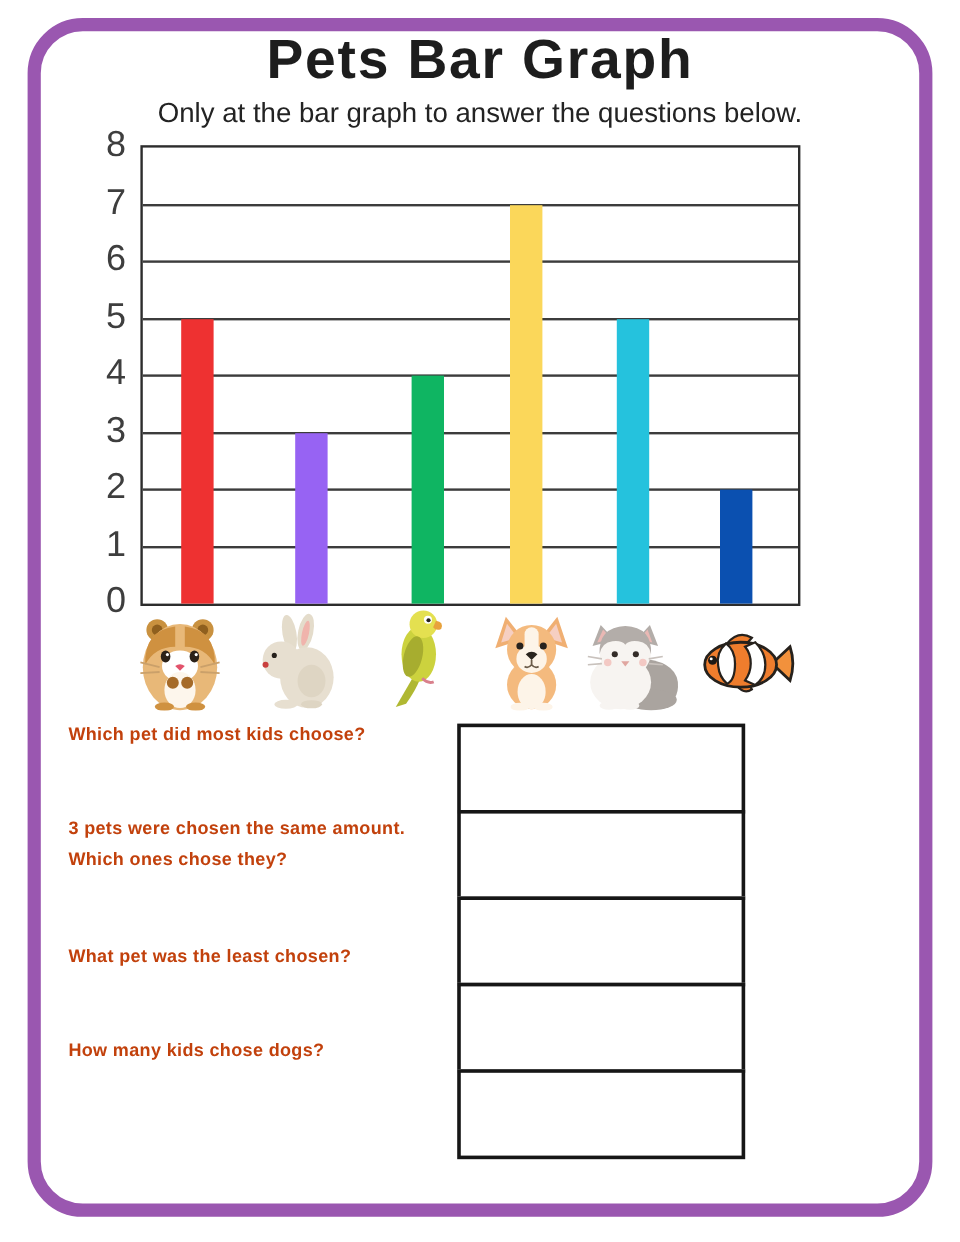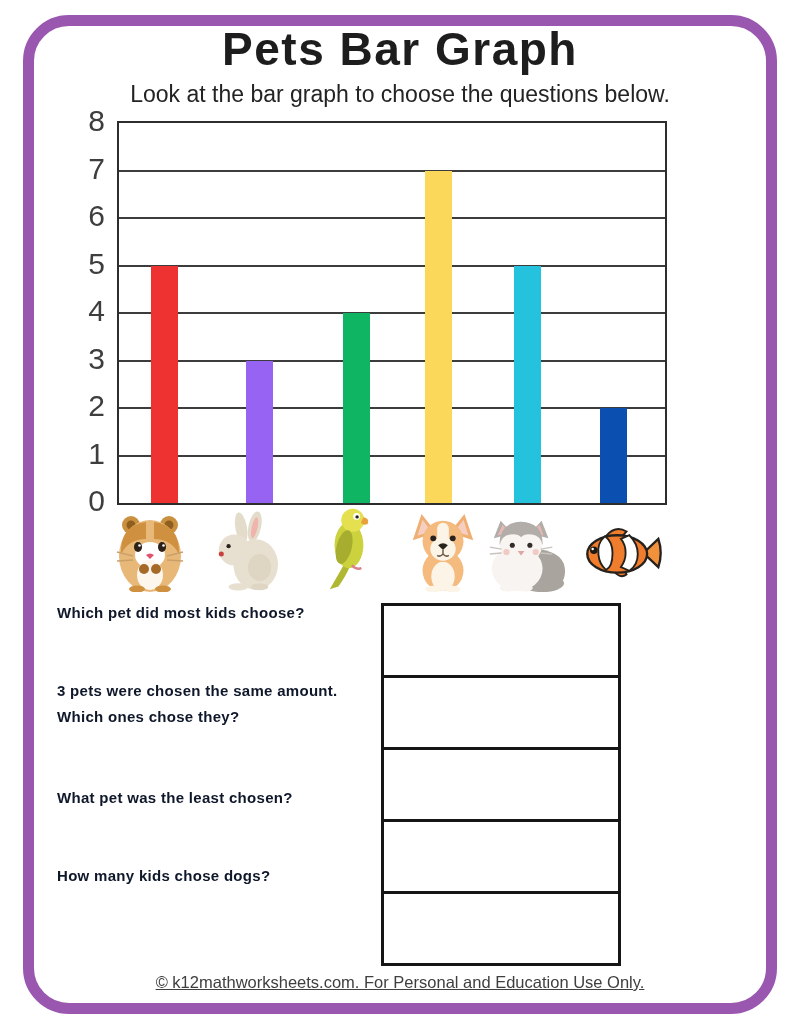--- a/index.html
+++ b/index.html
@@ -29,21 +29,21 @@
   .ytick {
     position:absolute; right:0; width:50px; height:32px; line-height:32px;
     text-align:right; font-size:30px; color:#3e3e3e;
   }
   .icon-wrap {
     position:absolute; top:506px; height:86px; width:88px;
     display:flex; align-items:flex-end; justify-content:center;
   }
   .question {
     position:absolute; left:57px; width:315px;
-    font-size:15px; font-weight:700; color:#0f172a; line-height:26px;
+    font-size:15px; font-weight:700; color:#c2410c; line-height:26px;
     letter-spacing:0.3px;
   }
   .answers { position:absolute; left:381px; top:603px; width:240px; }
   .answer-box {
     width:240px; height:75px; border:3px solid #161616; box-sizing:border-box;
     background:#ffffff; margin-top:-3px;
   }
   .answer-box:first-child { margin-top:0; }
   .footer {
     position:absolute; top:973px; left:0; width:100%; text-align:center;
@@ -51,21 +51,21 @@
   }
   .footer span { text-decoration:underline; cursor:pointer; }
 </style>
 </head>
 <body>
 
 <div class="sheet">
   <div class="page-border"></div>
 
   <div class="title">Pets Bar Graph</div>
-  <div class="subtitle">Look at the bar graph to choose the questions below.</div>
+  <div class="subtitle">Only at the bar graph to answer the questions below.</div>
 
   <div class="ylabels">
       <div class="ytick" style="top: 364px;">0</div>
       <div class="ytick" style="top: 316.5px;">1</div>
       <div class="ytick" style="top: 269px;">2</div>
       <div class="ytick" style="top: 221.5px;">3</div>
       <div class="ytick" style="top: 174px;">4</div>
       <div class="ytick" style="top: 126.5px;">5</div>
       <div class="ytick" style="top: 79px;">6</div>
       <div class="ytick" style="top: 31.5px;">7</div>
@@ -219,16 +219,13 @@
   </div>
 
   <div class="answers">
     <div class="answer-box"></div>
     <div class="answer-box"></div>
     <div class="answer-box"></div>
     <div class="answer-box"></div>
     <div class="answer-box"></div>
   </div>
 
-  <div class="footer">
-    <span>© k12mathworksheets.com. For Personal and Education Use Only.</span>
-  </div>
 </div>
 
 </body></html>

